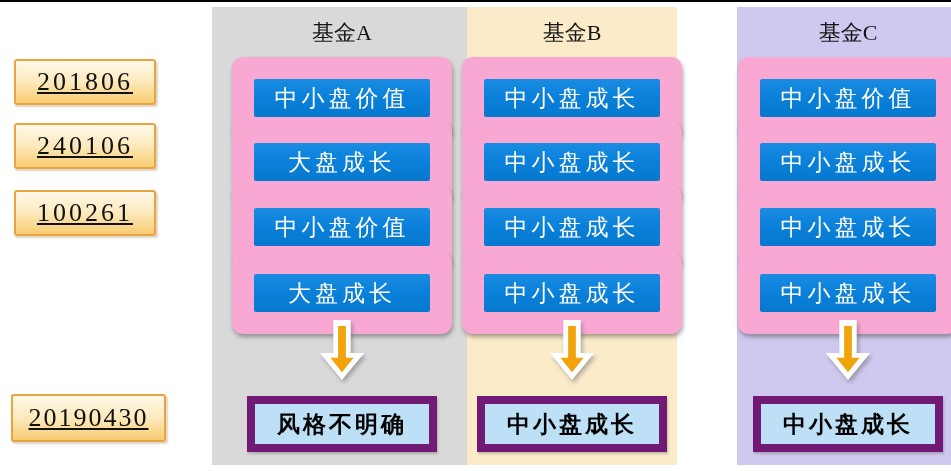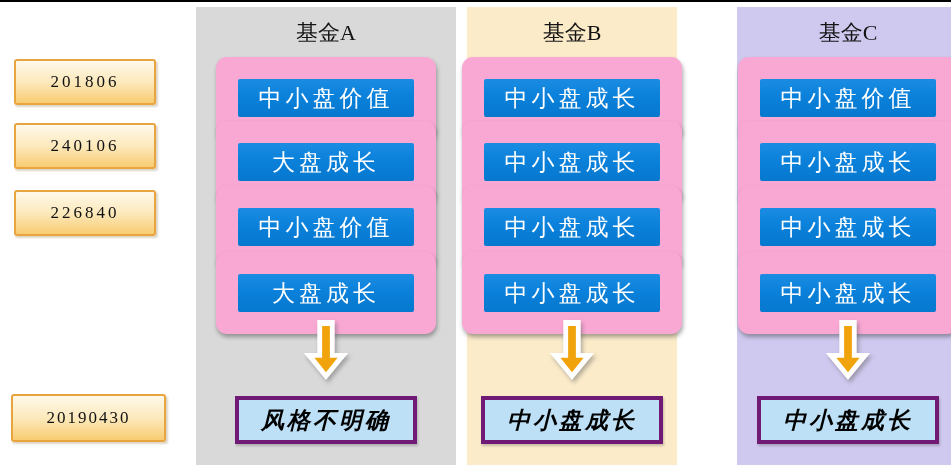--- a/index.html
+++ b/index.html
@@ -9,27 +9,27 @@
   }
   .topline{position:absolute;left:0;top:0;width:951px;height:2px;background:#000000;}
 
   
   .date-box{
     position:absolute;left:14px;width:138px;height:42px;
     border:2px solid #E8A43F;border-radius:3px;
     background:linear-gradient(180deg,#FFF9EA 0%,#FCE9BC 50%,#F8CC72 100%);
     box-shadow:1.5px 2px 2px rgba(120,90,30,0.25);
     display:flex;align-items:center;justify-content:center;
-    font-size:17px;color:#111111;letter-spacing:3px;
+    font-size:26px;color:#111111;letter-spacing:3px;text-decoration:underline;
   }
   .date-box.final{left:11px;width:151px;height:44px;letter-spacing:2px;}
 
   
   .column{position:absolute;top:7px;height:458px;}
-  .col-a{left:196px;width:260px;background:#D9D9D9;}
+  .col-a{left:212px;width:260px;background:#D9D9D9;}
   .col-b{left:467px;width:210px;background:#FBEBC9;}
   .col-c{left:737px;width:222px;background:#CFC9EF;}
   .col-header{
     position:absolute;top:11px;left:0;width:100%;text-align:center;
     font-size:22px;color:#141414;
   }
 
   
   .style-box{
     position:absolute;left:50%;transform:translateX(-50%);
@@ -48,35 +48,35 @@
   .arrow{
     position:absolute;left:50%;transform:translateX(-50%);
     top:311px;width:58px;height:68px;
     filter:drop-shadow(2px 3px 2px rgba(90,90,90,0.45));
   }
 
   
   .result-box{
     position:absolute;left:50%;transform:translateX(-50%);
     top:389px;width:174px;height:40px;
-    background:#BDE0F6;border:4px solid #701a75;
+    background:#BDE0F6;border:8px solid #701a75;
     box-shadow:1px 2px 2px rgba(80,80,80,0.3);
     display:flex;align-items:center;justify-content:center;
-    font-size:23px;font-weight:bold;color:#000000;letter-spacing:3px;font-style:italic;
+    font-size:23px;font-weight:bold;color:#000000;letter-spacing:3px;
   }
 </style>
 </head>
 <body>
 
 <div class="canvas">
   <div class="topline"></div>
 
   <div class="date-box" style="top:59px">201806</div>
   <div class="date-box" style="top:123px">240106</div>
-  <div class="date-box" style="top:190px">226840</div>
+  <div class="date-box" style="top:190px">100261</div>
   <div class="date-box final" style="top:394px">20190430</div>
 
   <div class="column col-a">
     <div class="col-header">基金A</div>
     <div class="style-box" style="top:50px">
       <div class="style-inner">中小盘价值</div>
     </div>
     <div class="style-box" style="top:114px">
       <div class="style-inner">大盘成长</div>
     </div>

